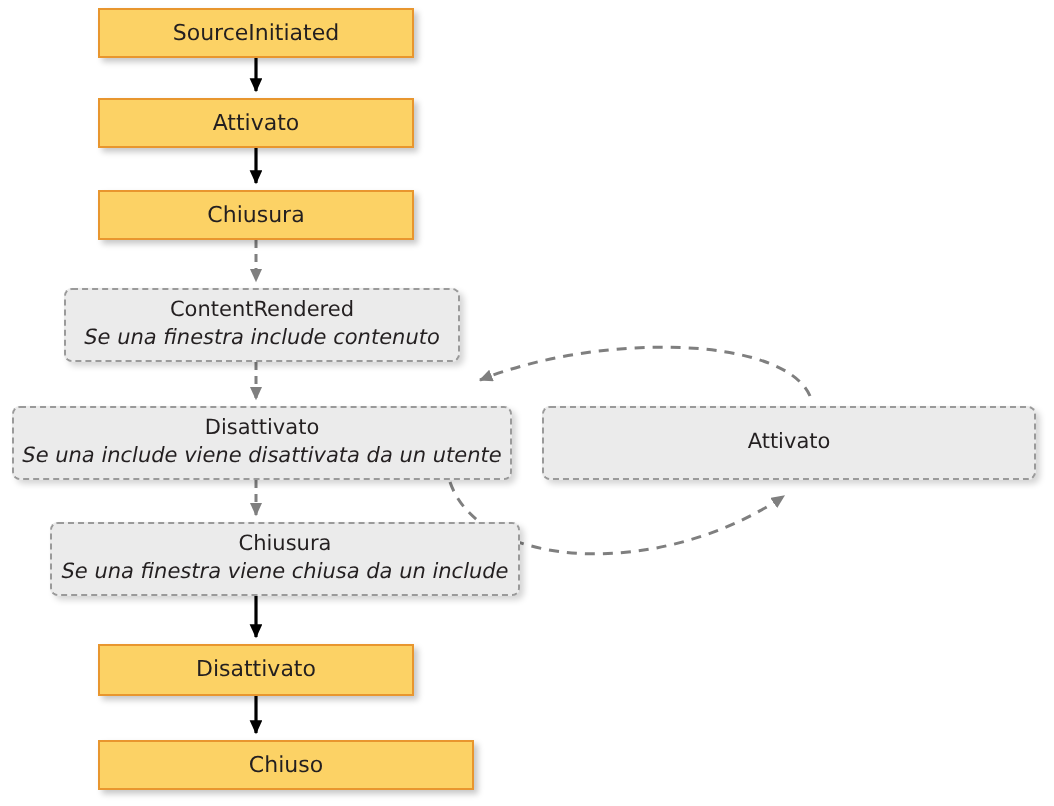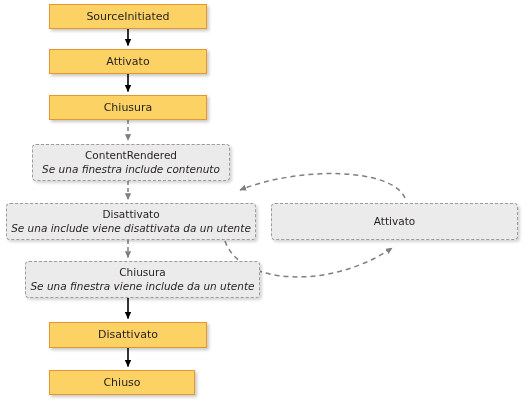--- a/index.html
+++ b/index.html
@@ -117,24 +117,24 @@
     <span class="title">Disattivato</span>
     <span class="desc">Se una include viene disattivata da un utente</span>
   </div>
 
   <div class="node event" style="left:271px; top:203px; width:247px; height:37px;">
     <span class="title">Attivato</span>
   </div>
 
   <div class="node event" style="left:25px; top:261px; width:235px; height:37px;">
     <span class="title">Chiusura</span>
-    <span class="desc">Se una finestra viene include da un utente</span>
+    <span class="desc">Se una finestra viene chiusa da un include</span>
   </div>
 
   <div class="node state" style="left:49px; top:322px; width:158px; height:26px;">
     <span class="title">Disattivato</span>
   </div>
 
-  <div class="node state" style="left:49px; top:370px; width:146px; height:25px;">
+  <div class="node state" style="left:49px; top:370px; width:188px; height:25px;">
     <span class="title">Chiuso</span>
   </div>
 
 </div>
 
 </body></html>

